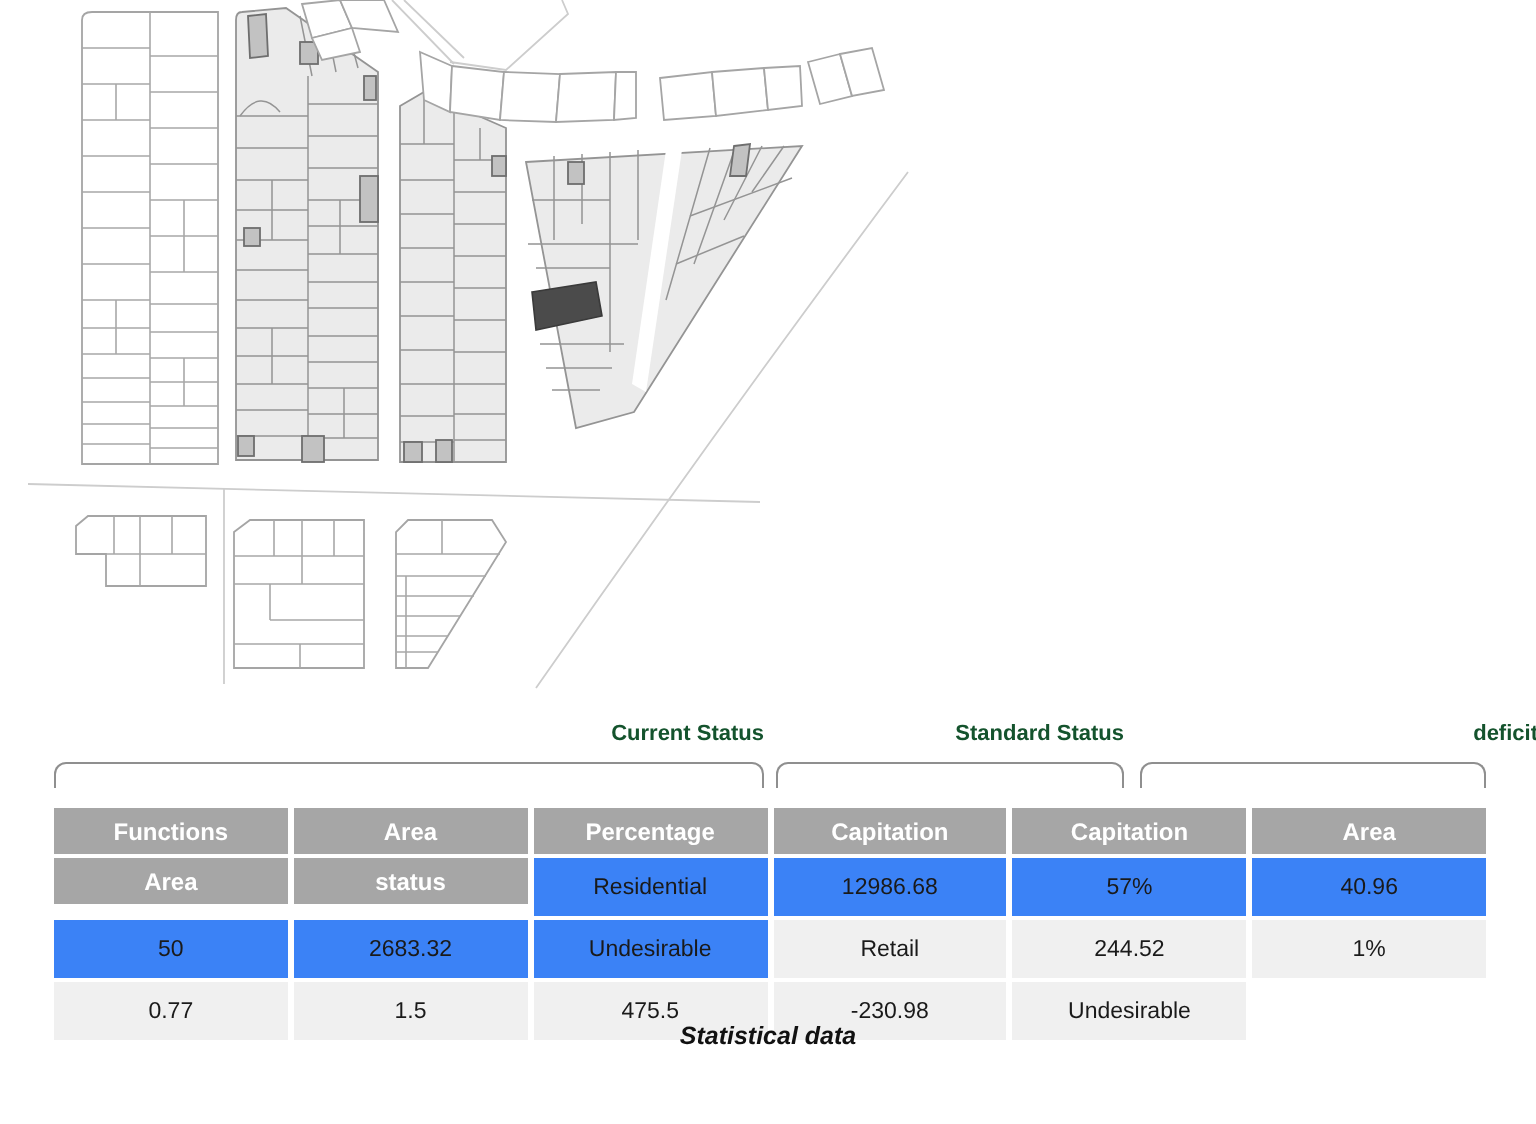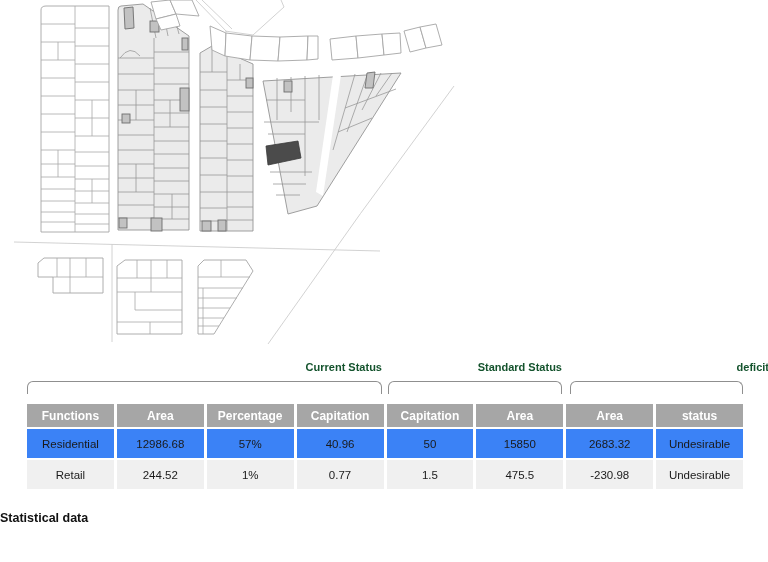--- a/index.html
+++ b/index.html
@@ -17,30 +17,30 @@
   .mp-r{fill:none;stroke:#cdcdcd;stroke-width:0.9;}
   .mp-gap{fill:#ffffff;stroke:none;}
 
   
   .grp-label{position:absolute;top:361px;text-align:right;
              font-size:11px;font-weight:600;color:#14532d;}
   .bracket{position:absolute;top:381px;height:13px;box-sizing:border-box;
            border:1.4px solid #8f8f8f;border-bottom:none;
            border-radius:6px 6px 0 0;}
   .stat-table{position:absolute;left:27px;top:404px;width:716px;
-              display:grid;grid-template-columns:repeat(8,1fr);
+              display:grid;grid-template-columns:repeat(6,1fr);
               column-gap:3px;row-gap:2px;}
   .th{background:#a6a6a6;color:#fff;font-weight:bold;font-size:12px;
       height:23px;display:flex;align-items:center;justify-content:center;}
   .td{font-size:11.5px;height:29px;display:flex;align-items:center;
       justify-content:center;color:#1a1a1a;}
   .r0{background:#3b82f6;}
   .r1{background:#f0f0f0;text-align:center;}
-  .caption{position:absolute;left:0;right:0;top:511px;
-           font-size:12.5px;font-weight:600;color:#111;}
+  .caption{position:absolute;left:0;right:0;top:511px;text-align:center;
+           font-size:12.5px;font-weight:600;color:#111;font-style:italic;}
 </style>
 </head>
 <body>
 
 <svg class="map" viewBox="0 0 768 350" xmlns="http://www.w3.org/2000/svg">
 
   <g>
     <path class="mp-r" d="M14,242 L380,251"></path>
     <path class="mp-r" d="M112,244 V342"></path>
     <path class="mp-r" d="M454,86 Q360,212 268,344"></path>
@@ -143,21 +143,20 @@
   <div class="th">Capitation</div>
   <div class="th">Area</div>
   <div class="th">Area</div>
   <div class="th">status</div>
 
   <div class="td r0">Residential</div>
   <div class="td r0">12986.68</div>
   <div class="td r0">57%</div>
   <div class="td r0">40.96</div>
   <div class="td r0">50</div>
-  <div class="td r0">15850</div>
   <div class="td r0">2683.32</div>
   <div class="td r0">Undesirable</div>
 
   <div class="td r1">Retail</div>
   <div class="td r1">244.52</div>
   <div class="td r1">1%</div>
   <div class="td r1">0.77</div>
   <div class="td r1">1.5</div>
   <div class="td r1">475.5</div>
   <div class="td r1">-230.98</div>

